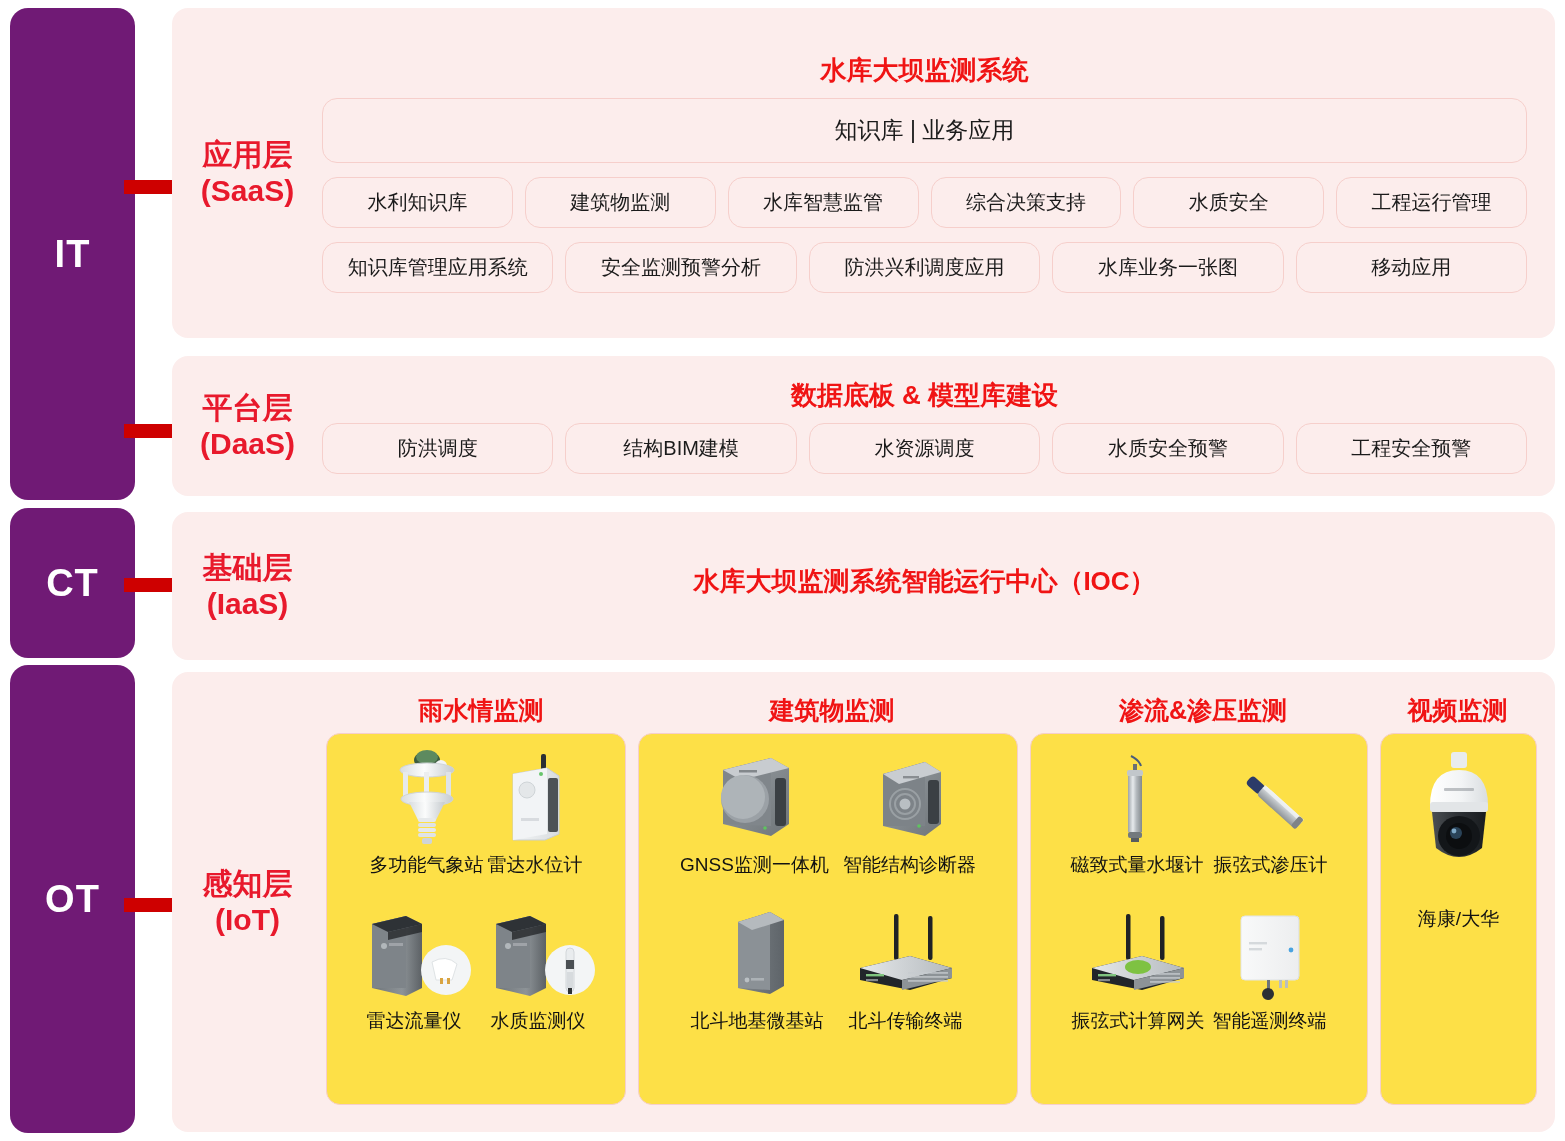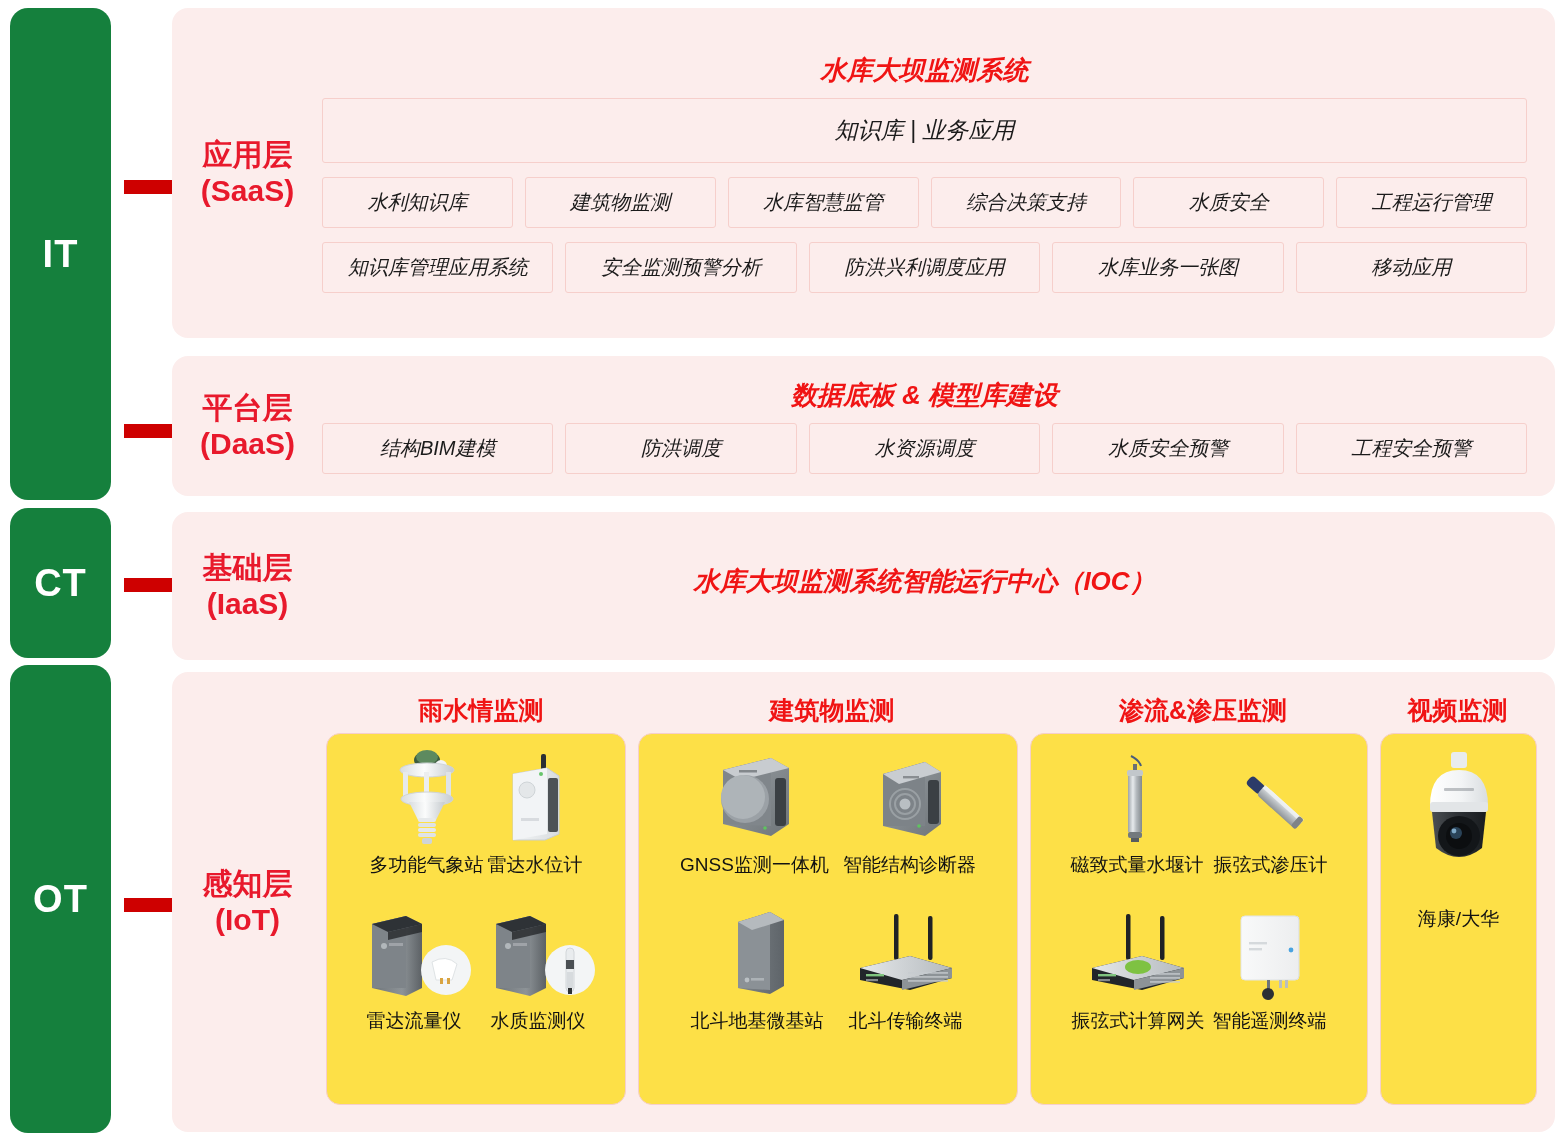--- a/index.html
+++ b/index.html
@@ -8,22 +8,22 @@
     background: #ffffff;
     font-family: "Liberation Sans", "DejaVu Sans", sans-serif;
     overflow: hidden;
   }
   .canvas { position: relative; width: 1565px; height: 1141px; }
 
   
   .pillar {
     position: absolute;
     left: 10px;
-    width: 101px;
-    background: #15803d;
+    width: 125px;
+    background: #701a75;
     border-radius: 18px;
     color: #ffffff;
     font-weight: bold;
     display: flex;
     align-items: center;
     justify-content: center;
     letter-spacing: 1px;
   }
   .pillar-label { font-size: 38px; color: #fff; }
   #pillar-it { top: 8px; height: 492px; }
@@ -59,35 +59,35 @@
     font-weight: bold;
     font-size: 30px;
     line-height: 1.2;
     text-align: center;
     width: 150px;
     flex: 0 0 150px;
     padding-left: 1px;
   }
   .layer-title .sub { display: block; }
 
-  .layer-body { flex: 1; padding-right: 28px; font-style: italic; }
+  .layer-body { flex: 1; padding-right: 28px; }
 
   .layer-heading {
     color: #F01414;
     font-weight: bold;
     font-size: 26px;
     text-align: center;
     margin-bottom: 10px;
   }
 
   
   .pill-row { display: flex; gap: 12px; justify-content: center; }
   .pill {
     border: 1.5px solid #F6CFCB;
-    border-radius: 3px;
+    border-radius: 15px;
     background: #FCEDEC;
     color: #1b1b1b;
     font-size: 20px;
     text-align: center;
     padding: 11px 14px;
     white-space: nowrap;
     display: flex;
     align-items: center;
     justify-content: center;
   }
@@ -194,22 +194,22 @@
   </div>
 
   <div class="layer" id="layer-daas">
     <div class="layer-title">
       <span>平台层</span>
       <span class="sub">(DaaS)</span>
     </div>
     <div class="layer-body">
       <div class="layer-heading">数据底板 &amp; 模型库建设</div>
       <div class="pill-row">
+        <div class="pill flexed">防洪调度</div>
         <div class="pill flexed">结构BIM建模</div>
-        <div class="pill flexed">防洪调度</div>
         <div class="pill flexed">水资源调度</div>
         <div class="pill flexed">水质安全预警</div>
         <div class="pill flexed">工程安全预警</div>
       </div>
     </div>
   </div>
 
   <div class="layer" id="layer-iaas">
     <div class="layer-title">
       <span>基础层</span>

